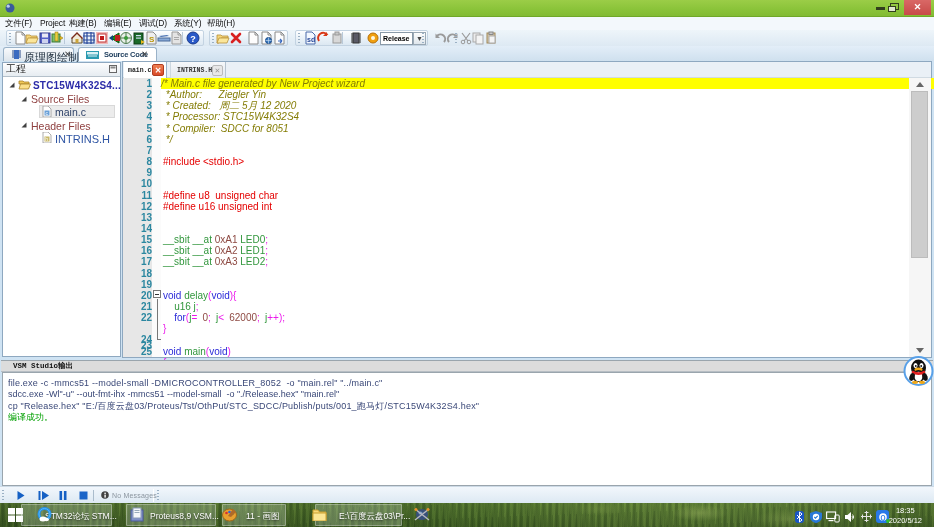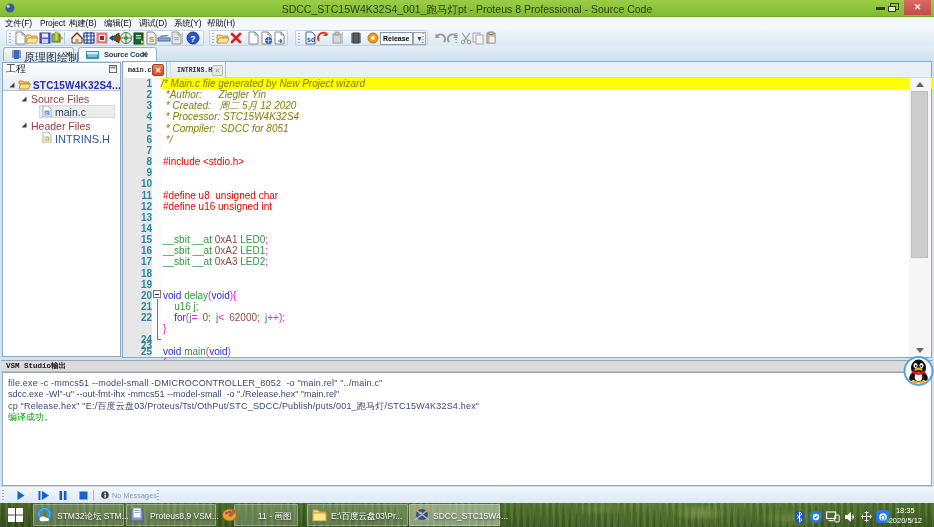--- a/index.html
+++ b/index.html
@@ -16,60 +16,59 @@
 #toolbar{left:0;top:30px;width:934px;height:16px;background:linear-gradient(#eef5fa,#dde9f3)}
 .tbg{position:absolute;top:0px;height:16px;background:linear-gradient(#fdfeff,#e9f1f8 55%,#dce8f2);border:1px solid #c3d3e2;border-radius:2px}
 .tsep{position:absolute;top:2px;width:1px;height:12px;background:#b9c9d9}
 
 #apptabs{left:0;top:46px;width:934px;height:15px;background:linear-gradient(#e3eef8,#cfe0ee)}
 .atab{position:absolute;top:1px;height:14px;border:1px solid #9ab2c8;border-bottom:none;border-radius:3px 3px 0 0;font-size:10px;color:#27415e}
 .atab.inactive{background:linear-gradient(#f8fafc,#dde5ec)}
 .atab.active{background:#fff;font-weight:bold}
 
 #lpanel{left:2px;top:62px;width:119px;height:295px;background:#fff;border:1px solid #8ea8c0}
-#lphead{position:absolute;left:0;top:0;width:117px;height:28px;background:linear-gradient(#fdfdfe,#e6ecf1);border-bottom:1px solid #b4c0ca;font-size:10px;color:#222;line-height:12px;padding-left:3px}
+#lphead{position:absolute;left:0;top:0;width:117px;height:14px;background:linear-gradient(#fdfdfe,#e6ecf1);border-bottom:1px solid #b4c0ca;font-size:10px;color:#222;line-height:12px;padding-left:3px}
 .trow{position:absolute;font-size:11px;white-space:nowrap}
 
 #editor{left:122px;top:61px;width:810px;height:297px;background:#fff;border:1px solid #8ea8c0}
 #edtabs{position:absolute;left:0;top:0;width:808px;height:16px;background:#eaf0f6;border-bottom:1px solid #d0dae2}
 .etab{position:absolute;top:0px;height:16px;font-size:9px;color:#222}
 #gutter{left:123px;top:78px;width:29px;height:279px;background:#e7e7e7}
 #foldm{left:152px;top:78px;width:9px;height:279px;background:#fbfbfb}
 .num{position:absolute;left:123px;width:29px;text-align:right;color:#2b87a0;font-size:10px;font-weight:bold;line-height:11.15px;height:11.15px}
 .cl{position:absolute;left:163px;white-space:pre;font-size:10px;line-height:11.15px;height:11.15px}
 .cl span{letter-spacing:0px}
 .com{color:#847c04;font-style:italic}
 .red{color:#e40000}
 .kw{color:#2a2ad8}
 .grn{color:#31963c}
 .nm{color:#8e4a43}
 .op{color:#eb1aeb}
 #vscroll{left:909px;top:78px;width:22px;height:279px;background:#f6f6f6}
 #vthumb{position:absolute;left:2px;top:13px;width:17px;height:167px;background:#cdcdcd;border:1px solid #bcbcbc}
 
-#outhead{left:1px;top:360px;width:932px;height:12px;background:#dcdcdc;border-top:1px solid #9aa5ad;border-bottom:1px solid #b7bec4;font-size:7.5px;color:#111;font-family:"Liberation Mono",monospace;line-height:11px;padding-left:5px;font-weight:bold}
+#outhead{left:1px;top:360px;width:932px;height:12px;background:#dcdcdc;border-top:1px solid #9aa5ad;border-bottom:1px solid #b7bec4;font-size:7.5px;color:#111;font-family:"Liberation Mono",monospace;line-height:11px;padding-left:12px;font-weight:bold}
 #outbox{left:2px;top:372px;width:930px;height:114px;background:#fff;border:1px solid #9aa5ad;font-size:9px;color:#3a4878}
 #outbox div{position:absolute;left:5px;white-space:pre}
 
 #statusbar{left:0;top:486px;width:934px;height:17px;background:linear-gradient(#f2f7fc,#dde9f3);border-top:1px solid #cddae6}
 #nomsg{position:absolute;left:112px;top:5px;color:#8a949e;font-size:7px;letter-spacing:0.2px}
 
 #taskbar{left:0;top:503px;width:934px;height:24px;background:linear-gradient(90deg,#3d5826 0,#476329 18%,#415f27 38%,#4a6a2c 52%,#567434 62%,#5d7c38 75%,#567336 86%,#49652c 100%);overflow:hidden}
 .titem{position:absolute;top:1px;height:22px;background:rgba(225,240,225,.25);border:1px solid rgba(255,255,255,.30);border-radius:1px;color:#fff;font-size:10px}
 .titem .lbl{position:absolute;left:23px;top:6px;font-size:8.5px;text-shadow:0 1px 2px rgba(0,0,0,.65);white-space:nowrap}
 #clock{right:12px;top:3px;text-align:center;color:#fff;font-size:7.5px;line-height:10px}
 .grass{position:absolute;top:0;height:24px;background:radial-gradient(40px 12px at 700px 10px,rgba(190,210,120,.30),rgba(190,210,120,0) 70%),radial-gradient(50px 14px at 790px 16px,rgba(175,200,105,.26),rgba(175,200,105,0) 70%),radial-gradient(35px 10px at 600px 6px,rgba(150,180,85,.20),rgba(150,180,85,0) 70%),repeating-linear-gradient(94deg,rgba(140,180,70,.12) 0 1px,rgba(25,50,12,.14) 2px 4px,rgba(100,140,50,.10) 5px 7px),repeating-linear-gradient(86deg,rgba(160,200,90,.08) 0 2px,rgba(20,45,10,.10) 3px 6px),linear-gradient(rgba(130,170,70,.16),rgba(15,35,8,.26))}
 </style></head>
 <body>
 <div class="abs" id="title">
   <svg class="abs" style="left:4px;top:2px" width="12" height="12">
       <circle cx="6" cy="6" r="4.5" fill="#3a5a9c"></circle>
       <circle cx="4.2" cy="4.2" r="1.6" fill="#b8cce8"></circle>
     </svg>
-  <div class="abs txt">SDCC_STC15W4K32S4_001_跑马灯pt - Proteus 8 Professional - Source Code</div>
   <div class="abs" id="btn-min"></div>
   <svg class="abs" style="left:888px;top:3px" width="11" height="10">
       <rect x="2.5" y="0.5" width="8" height="6" fill="none" stroke="#323f1d"></rect>
       <rect x="0.5" y="3.5" width="7" height="5" fill="#dfe8cf" stroke="#323f1d"></rect>
     </svg>
   <div class="abs" id="btn-close">✕</div>
 </div>
 <div class="abs" id="menu">
   <span style="left:5px">文件(F)</span>
     <span style="left:40px">Project</span>
@@ -382,34 +381,31 @@
   <div id="nomsg">No Messages</div>
 </div>
 <div class="abs" id="taskbar">
   <div class="grass" style="left:0;width:934px"></div>
   <svg class="abs" style="left:8px;top:5px" width="15" height="14" viewBox="0 0 15 14">
       <rect x="0" y="0" width="7" height="6.5" fill="#fff"></rect>
       <rect x="8" y="0" width="7" height="6.5" fill="#fff"></rect>
       <rect x="0" y="7.5" width="7" height="6.5" fill="#fff"></rect>
       <rect x="8" y="7.5" width="7" height="6.5" fill="#fff"></rect>
     </svg>
-  <div class="titem" style="left:33px;width:91px">
+  <div class="titem" style="left:21px;width:91px">
       <span class="lbl">STM32论坛 STM...</span>
     </div>
   <div class="titem" style="left:126px;width:90px">
       <span class="lbl">Proteus8,9 VSM...</span>
     </div>
-  <div class="titem" style="left:234px;width:64px">
+  <div class="titem" style="left:222px;width:64px">
       <span class="lbl">11 - 画图</span>
     </div>
-  <div class="titem" style="left:307px;width:101px">
+  <div class="titem" style="left:315px;width:87px">
       <span class="lbl">E:\百度云盘03\Pr...</span>
-    </div>
-  <div class="titem" style="left:409px;width:91px;background:rgba(240,248,240,.45)">
-      <span class="lbl">SDCC_STC15W4...</span>
     </div>
   <div class="abs" style="left:795px;top:8px;width:9px;height:12px;background:#1a56c4;border-radius:3px"></div>
 <svg class="abs" style="left:795px;top:8px" width="9" height="12" viewBox="0 0 9 12">
       <path d="M4.5 1v10M4.5 1l2.5 2L2 8M4.5 11L7 9 2 4" stroke="#fff" stroke-width="1" fill="none"></path>
     </svg>
 <svg class="abs" style="left:810px;top:8px" width="12" height="12" viewBox="0 0 12 12">
       <path d="M6 0l6 2v4c0 3-3 5.5-6 6-3-.5-6-3-6-6V2z" fill="#2878d8"></path>
       <circle cx="6" cy="6" r="3.2" fill="#fff"></circle>
       <path d="M4.3 6l1.2 1.2 2.2-2.4" stroke="#2878d8" stroke-width="1.1" fill="none"></path>
     </svg>

